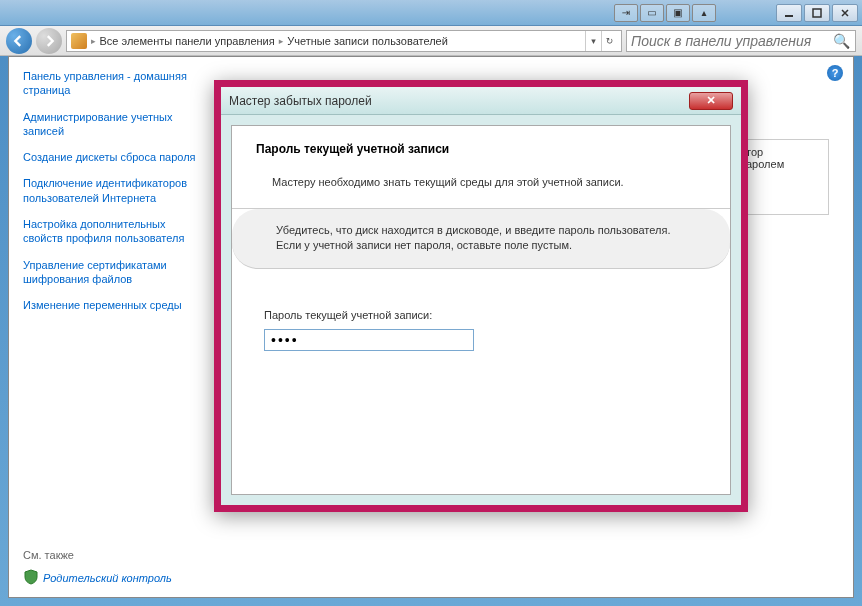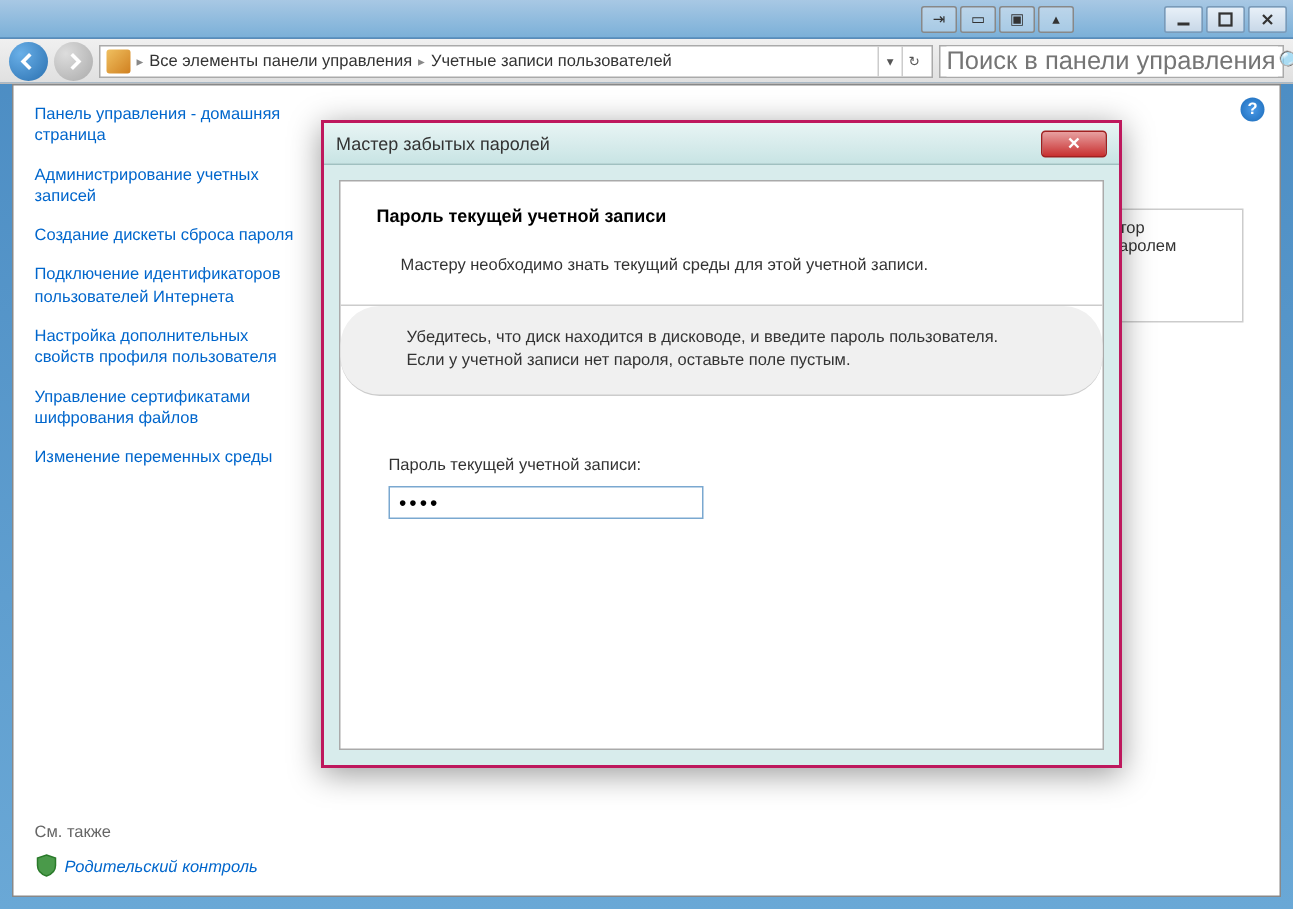--- a/index.html
+++ b/index.html
@@ -57,21 +57,21 @@
 .search-box {
   width: 230px;
   height: 22px;
   background: white;
   border: 1px solid #aaa;
   display: flex;
   align-items: center;
   padding: 0 4px;
   position: relative;
 }
-.search-box input { border: none; outline: none; flex: 1; font-size: 17px; color: #888; }
+.search-box input { border: none; outline: none; flex: 1; font-size: 14px; font-style: italic; color: #888; }
 .search-icon { color: #3a7ab8; font-size: 14px; }
 .content-area {
   position: absolute;
   top: 56px;
   left: 8px;
   right: 8px;
   bottom: 8px;
   background: white;
   border: 1px solid #888;
   display: flex;
@@ -106,21 +106,21 @@
   color: #333;
   background: white;
 }
 .dialog {
   position: absolute;
   left: 214px;
   top: 80px;
   width: 534px;
   height: 432px;
   background: #d8ecec;
-  border: 2px solid #be185d;
+  border: 7px solid #be185d;
   box-shadow: 0 4px 20px rgba(0,0,0,0.4);
   display: flex;
   flex-direction: column;
 }
 .dialog-title {
   height: 28px;
   background: linear-gradient(to bottom, #e8f4f4, #c8e4e4);
   display: flex;
   align-items: center;
   padding: 0 8px;

